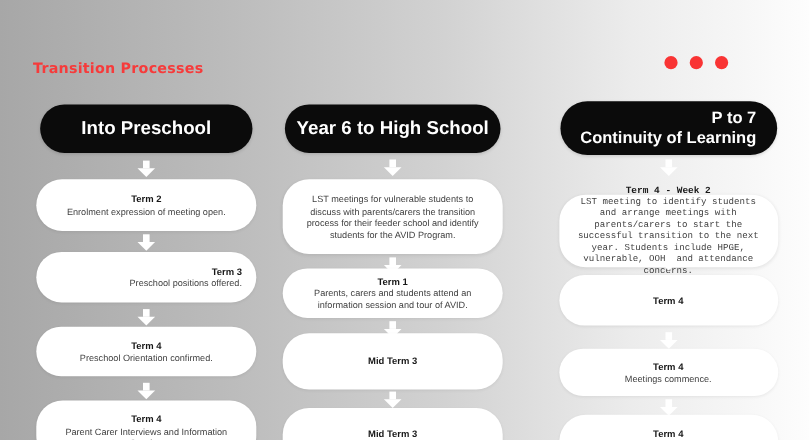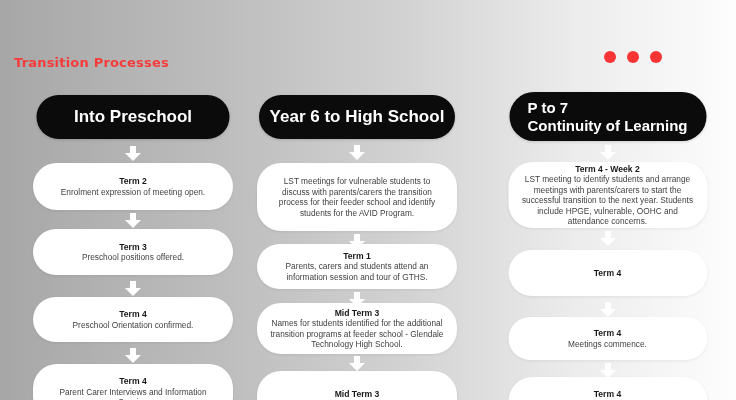--- a/index.html
+++ b/index.html
@@ -2,70 +2,70 @@
 <html><head>
 <meta charset="utf-8">
 <style>
   html,body { margin:0; padding:0; }
   #canvas {
     position:relative; width:736px; height:400px; overflow:hidden;
     background:linear-gradient(90deg,#a7a7a7 0%,#bdbdbd 30%,#d2d2d2 55%,#ececec 78%,#fdfdfd 100%);
     font-family:"Liberation Sans", sans-serif;
   }
   .page-title {
-    position:absolute; left:14px; top:55px;
+    position:absolute; left:30px; top:55px;
     font-family:"DejaVu Sans", sans-serif;
     font-weight:bold; font-size:13px; color:#f63b3b; letter-spacing:.2px;
   }
   .dots { position:absolute; left:604px; top:51px; display:flex; gap:11px; }
   .dot { width:12px; height:12px; border-radius:50%; background:#f93434; }
 
   .col { position:absolute; top:0; height:400px; }
   #col1 { left:33px;  width:200px; }
   #col2 { left:257px; width:200px; }
   #col3 { left:508px; width:199px; }
 
   .hdr, .step, .arrow { position:absolute; left:50%; transform:translateX(-50%); }
 
   .hdr {
     background:#0b0b0b; color:#ffffff; border-radius:30px;
-    display:flex; align-items:center; justify-content:center; text-align:left;
+    display:flex; align-items:center; justify-content:center; text-align:right;
     font-weight:bold; font-size:17px; line-height:1.2;
     box-shadow:0 1px 3px rgba(0,0,0,.15); white-space:pre-line;
   }
   .step {
     background:#ffffff; border-radius:24px;
     display:flex; flex-direction:column; justify-content:center;
     text-align:center; padding:0 13px; box-sizing:border-box;
     box-shadow:0 1px 3px rgba(0,0,0,.07);
   }
   .step .lbl { font-weight:bold; font-size:8.6px; line-height:10.5px; color:#181818; }
   .step .txt { font-size:8.3px; line-height:10.5px; color:#3f3f3f; }
 
   .arrow { width:16px; }
   .arrow .stem { width:6px; height:7px; background:#ffffff; margin:0 auto; }
   .arrow .head { width:0; height:0; border-left:8px solid transparent; border-right:8px solid transparent; border-top:8px solid #ffffff; }
 
   
   #col1 .hdr { top:95px; width:193px; height:44px; }
   #col1 .a1 { top:146px; } #col1 .s1 { top:163px; width:200px; height:47px; }
-  #col1 .a2 { top:213px; } #col1 .s2 { top:229px; width:200px; height:46px; }
+  #col1 .a2 { top:213px; } #col1 .s2 { top:229px; width:200px; height:46px;text-align:right; }
   #col1 .a3 { top:281px; } #col1 .s3 { top:297px; width:200px; height:45px; }
   #col1 .a4 { top:348px; } #col1 .s4 { top:364px; width:200px; height:56px; }
 
   
   #col2 .hdr { top:95px; width:196px; height:44px; }
   #col2 .a1 { top:145px; } #col2 .s1 { top:163px; width:200px; height:68px; }
   #col2 .a2 { top:234px; } #col2 .s2 { top:244px; width:200px; height:45px; }
   #col2 .a3 { top:292px; } #col2 .s3 { top:303px; width:200px; height:51px; }
   #col2 .a4 { top:356px; } #col2 .s4 { top:371px; width:200px; height:56px; }
 
   
   #col3 .hdr { top:92px; width:197px; height:49px; font-size:15px; }
-  #col3 .a1 { top:145px; } #col3 .s1 { top:162px; width:199px; height:66px; }
+  #col3 .a1 { top:145px; } #col3 .s1 { top:177px; width:199px; height:66px;font-family:Liberation Mono, monospace; }
   #col3 .a2 { top:231px; } #col3 .s2 { top:250px; width:199px; height:46px; }
   #col3 .a3 { top:302px; } #col3 .s3 { top:317px; width:199px; height:43px; }
   #col3 .a4 { top:363px; } #col3 .s4 { top:377px; width:199px; height:56px; }
 </style>
 </head>
 <body>
 
 <div id="canvas">
 
   <div class="page-title">Transition Processes</div>
@@ -120,29 +120,28 @@
       </div>
     <div class="step s1">
       <div class="txt">LST meetings for vulnerable students to discuss with parents/carers the transition process for their feeder school and identify students for the AVID Program.</div>
     </div>
     <div class="arrow a2">
         <div class="stem"></div>
         <div class="head"></div>
       </div>
     <div class="step s2">
       <div class="lbl">Term 1</div>
-      <div class="txt">Parents, carers and students attend an information session and tour of GTHS.</div>
+      <div class="txt">Parents, carers and students attend an information session and tour of AVID.</div>
     </div>
     <div class="arrow a3">
         <div class="stem"></div>
         <div class="head"></div>
       </div>
     <div class="step s3">
       <div class="lbl">Mid Term 3</div>
-      <div class="txt">Names for students identified for the additional transition programs at feeder school - Glendale Technology High School.</div>
     </div>
     <div class="arrow a4">
         <div class="stem"></div>
         <div class="head"></div>
       </div>
     <div class="step s4">
       <div class="lbl">Mid Term 3</div>
       <div class="txt">Google spreadsheet completed with Year 6</div>
     </div>
   </div>

